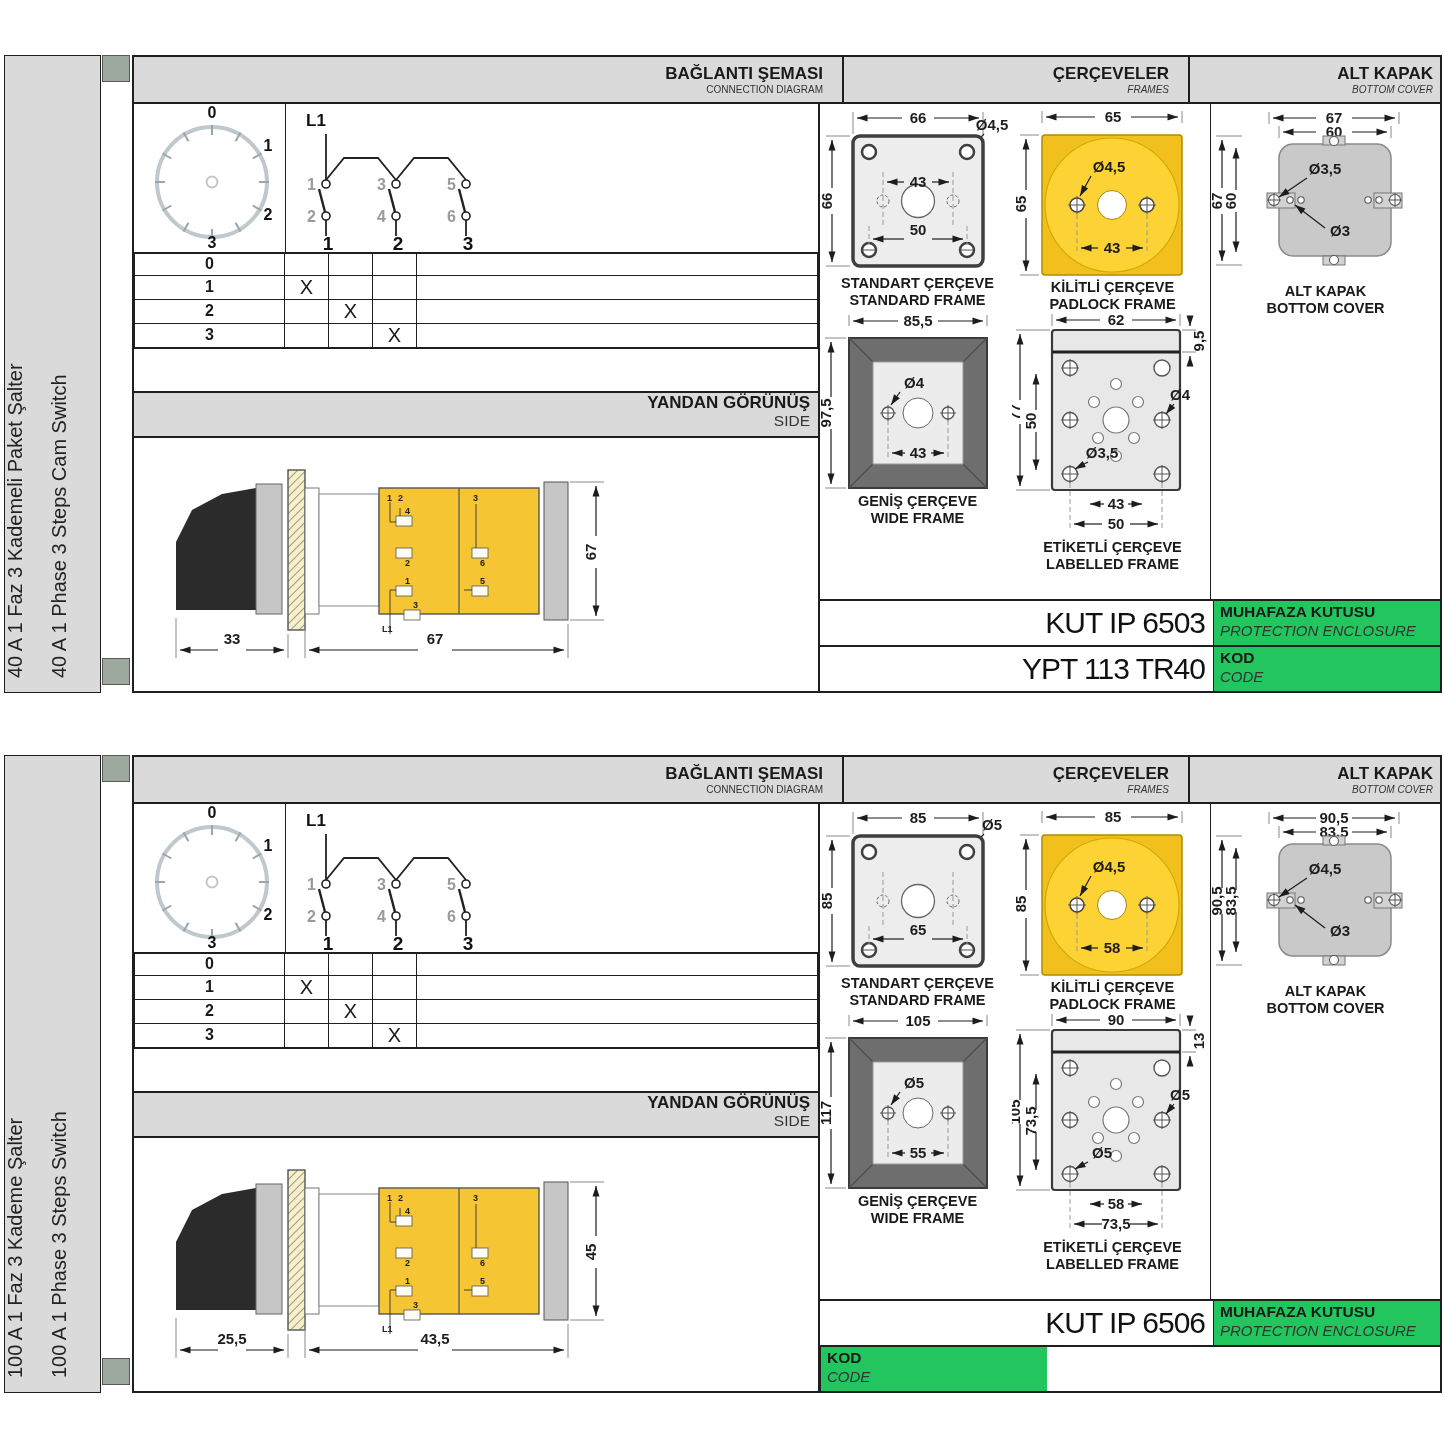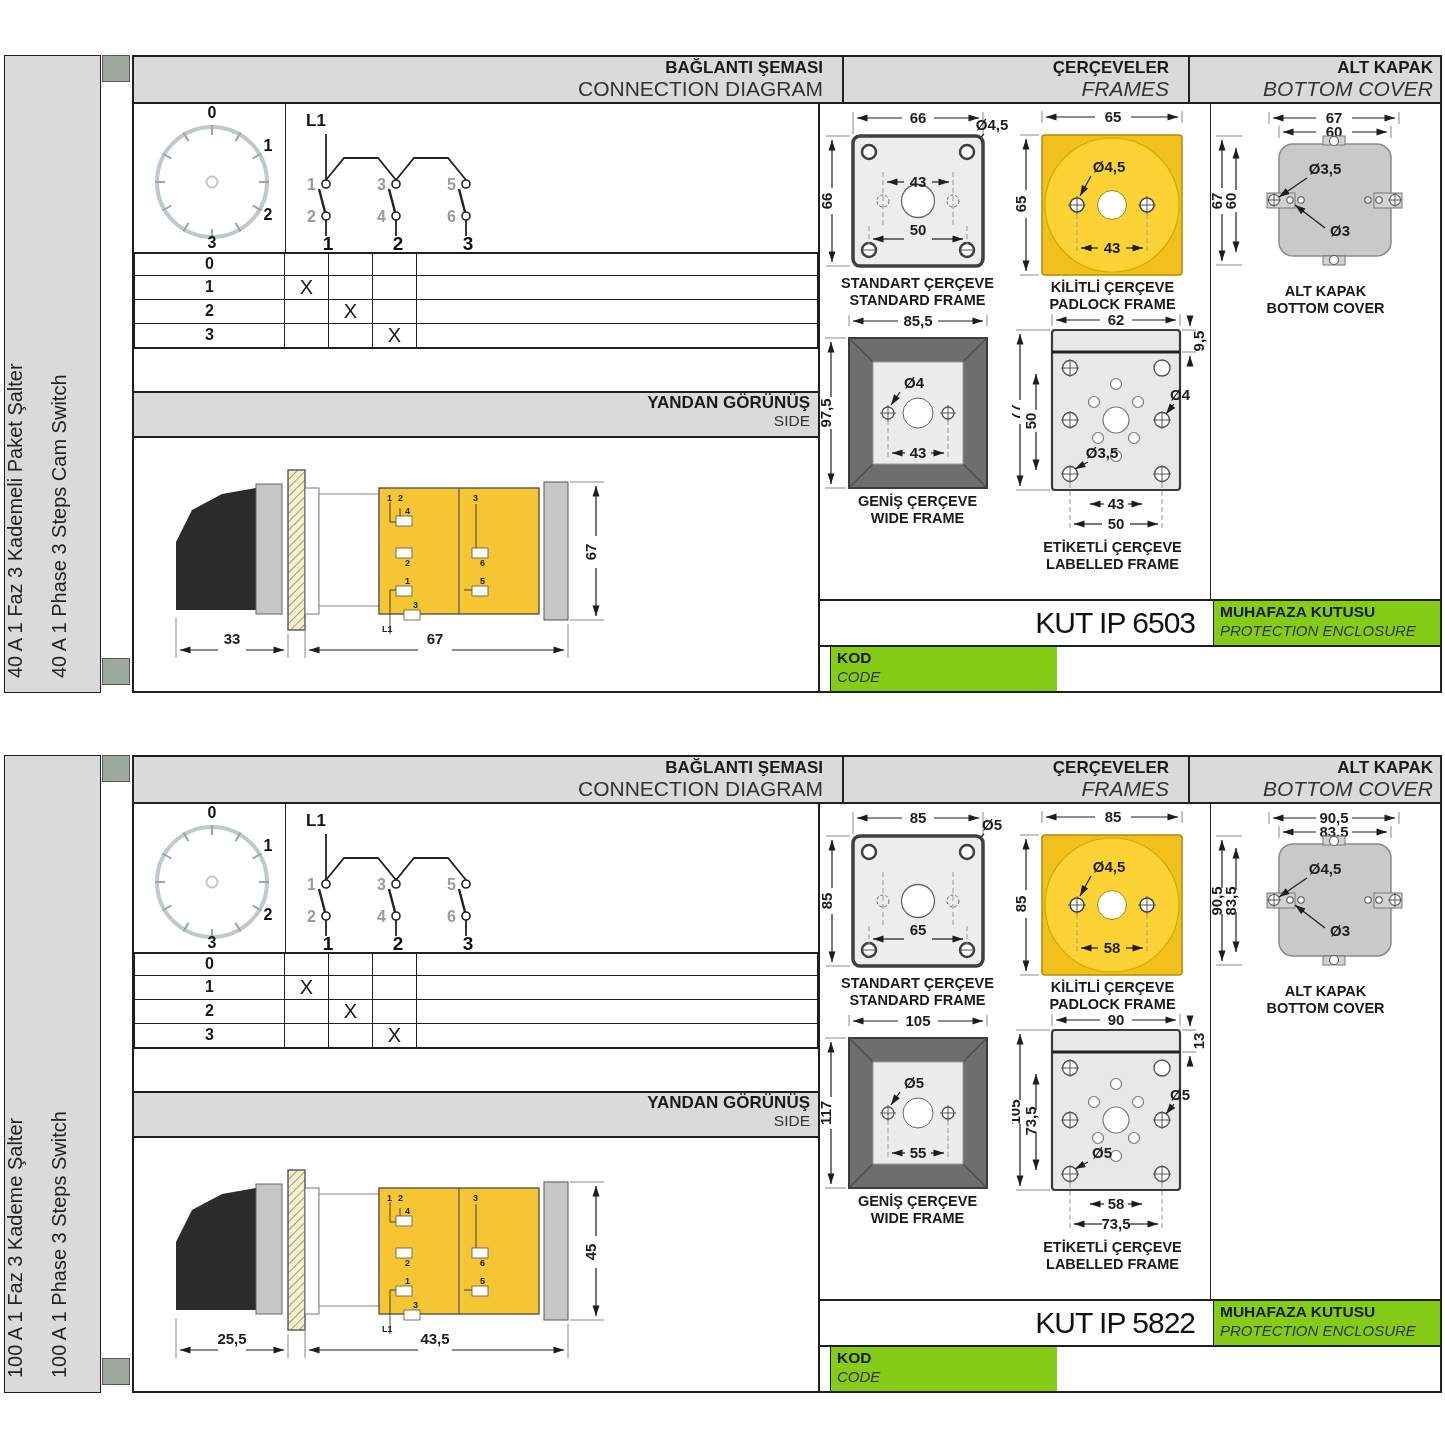--- a/index.html
+++ b/index.html
@@ -15,21 +15,21 @@
   .vlabel.v-en { left:66px; }
 
   .strip { width:31px; flex:none; position:relative; background:#fff; }
   .tab { position:absolute; left:1px; width:28px; height:27px; background:#9da89f; border:1px solid #5a5a5a; }
   .tab.t-top { top:0; } .tab.t-bot { bottom:8px; }
 
   .content { flex:1; border:2px solid #1f1f1f; background:#fff; display:flex; flex-direction:column; min-width:0; }
   .hdr-band { height:47px; flex:none; background:#dadada; border-bottom:2.5px solid #1f1f1f; display:flex; }
   .hcell { display:flex; flex-direction:column; justify-content:center; align-items:flex-end; padding-right:7px; line-height:1.15;margin-left:12px; }
   .hcell .h-tr { font-weight:bold; font-size:17px; }
-  .hcell .h-en { font-size:21px; color:#333; }
+  .hcell .h-en { font-size:10px; color:#333; }
   .hc1 { width:684px; flex:none; }
   .hc2 { width:334px; flex:none; border-left:2.5px solid #1f1f1f; }
   .hc3 { flex:1; border-left:2.5px solid #1f1f1f; }
   .hc2 .h-en, .hc3 .h-en { font-style:italic; }
 
   .bodyrow { flex:1; display:flex; min-height:0; }
   .col1 { width:684px; flex:none; display:flex; flex-direction:column; }
   .rightpart { flex:1; min-width:0; border-left:2.5px solid #1f1f1f; display:flex; flex-direction:column; }
 
   .diag-row { height:148px; flex:none; display:flex; }
@@ -50,21 +50,21 @@
   .side-draw { flex:1; position:relative; }
 
   .right-top { flex:1; display:flex; min-height:0;border-radius:16px; }
   .frames-col { width:390px; flex:none; display:flex; flex-wrap:wrap; align-content:flex-start; padding-top:4px; }
   .fcell { width:50%; display:flex; flex-direction:column; align-items:center; }
   .cover-col { flex:1; border-left:1.8px solid #1f1f1f; display:flex; flex-direction:column; align-items:center; padding-top:6px; }
   .cap { text-align:center; font-weight:bold; font-size:14.5px; line-height:1.15; margin-top:-1px; }
 
   .code-row { height:46px; flex:none; border-top:2px solid #1f1f1f; display:flex; }
   .code-val { flex:1; display:flex; align-items:center; justify-content:flex-end; font-size:30px; letter-spacing:-1px; padding-right:8px; color:#111; }
-  .code-lbl { width:227px; flex:none; border-left:1.8px solid #1f1f1f; background:#84cc16; padding:2px 0 0 6px; line-height:1.2;margin-left:10px; }
+  .code-lbl { width:227px; flex:none; border-left:1.8px solid #1f1f1f; background:#22c55e; padding:2px 0 0 6px; line-height:1.2; }
   .code-lbl .h-tr { font-weight:bold; font-size:15.5px; }
   .code-lbl .h-en { font-style:italic; font-size:15px; color:#333; }
 
   svg text { font-family:"Liberation Sans",sans-serif; }
   .dt { font-weight:bold; font-size:15px; fill:#1d1d1d; }
   .dl { stroke:#1d1d1d; stroke-width:1.2; fill:none; }
   .ext { stroke:#8a8a8a; stroke-width:1; fill:none; }
   .dsh { stroke:#9a9a9a; stroke-width:1; stroke-dasharray:5 3; fill:none; }
   .crs { stroke:#555; stroke-width:1; }
   .dialt { font-weight:bold; font-size:16px; fill:#111; }
@@ -592,20 +592,21 @@
 
         <div class="code-row">
           <div class="code-val">KUT IP 6503</div>
           <div class="code-lbl">
             <div class="h-tr">MUHAFAZA KUTUSU</div>
             <div class="h-en">PROTECTION ENCLOSURE</div>
           </div>
         </div>
 
         <div class="code-row">
+          <div class="code-val">YPT 113 TR40</div>
           <div class="code-lbl">
             <div class="h-tr">KOD</div>
             <div class="h-en">CODE</div>
           </div>
         </div>
       </div>
 
     </div>
   </div>
 </section>
@@ -1117,21 +1118,21 @@
               <line class="dl" x1="113" y1="118" x2="83" y2="95" marker-end="url(#ar)"></line>
             </svg>
             <div class="cap">
               <div>ALT KAPAK</div>
               <div>BOTTOM COVER</div>
             </div>
           </div>
         </div>
 
         <div class="code-row">
-          <div class="code-val">KUT IP 5822</div>
+          <div class="code-val">KUT IP 6506</div>
           <div class="code-lbl">
             <div class="h-tr">MUHAFAZA KUTUSU</div>
             <div class="h-en">PROTECTION ENCLOSURE</div>
           </div>
         </div>
 
         <div class="code-row">
           <div class="code-lbl">
             <div class="h-tr">KOD</div>
             <div class="h-en">CODE</div>

